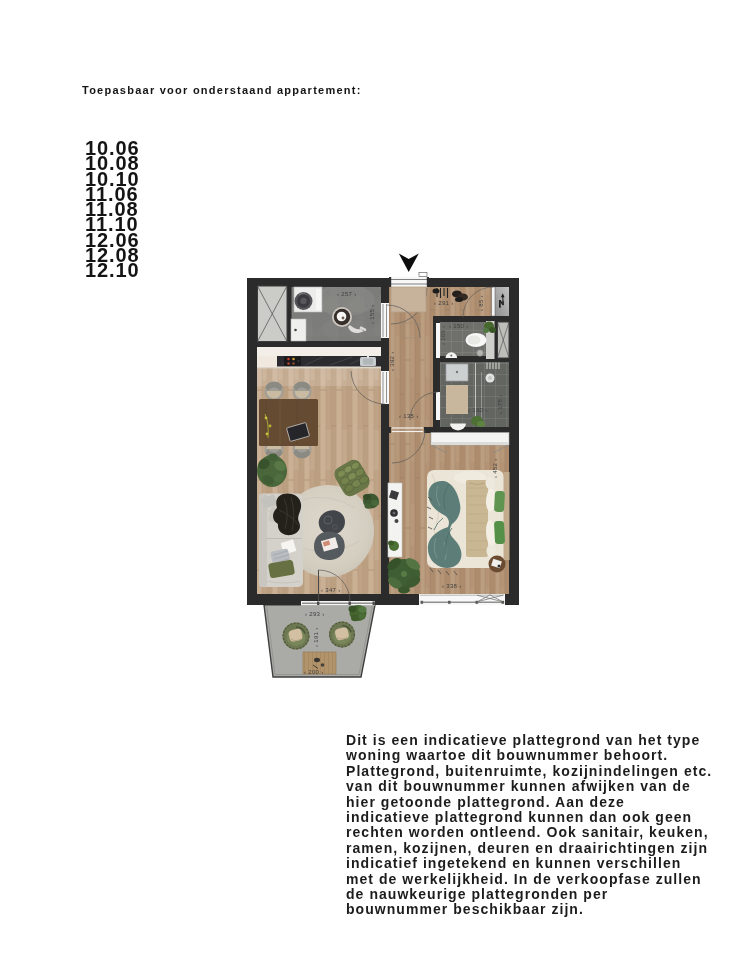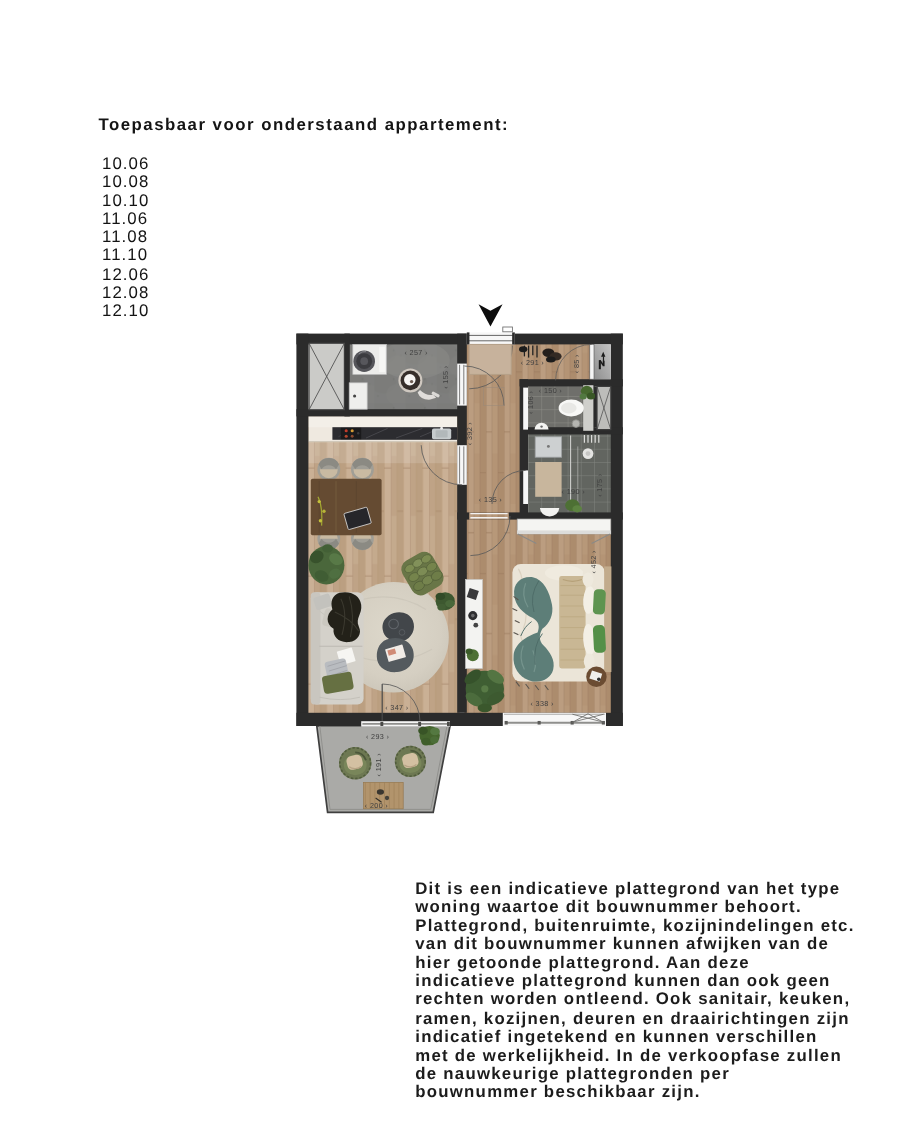--- a/index.html
+++ b/index.html
@@ -1,18 +1,18 @@
 <!DOCTYPE html>
 <html><head>
 <meta charset="utf-8">
 <style>
   html,body{margin:0;padding:0;background:#ffffff;}
   body{width:750px;height:957px;position:relative;font-family:"Liberation Sans",sans-serif;}
-  .hd{position:absolute;left:82px;top:95px;font-size:14px;font-weight:bold;letter-spacing:1.25px;color:#141414;}
-  .list{position:absolute;left:85px;top:129px;font-size:14px;font-weight:normal;letter-spacing:0.9px;color:#141414;line-height:15.3px;}
+  .hd{position:absolute;left:82px;top:84px;font-size:11px;font-weight:bold;letter-spacing:1.25px;color:#141414;}
+  .list{position:absolute;left:85px;top:141px;font-size:20px;font-weight:bold;letter-spacing:0.9px;color:#141414;line-height:15.3px;}
   .para{position:absolute;left:346px;top:733px;width:430px;font-size:14px;font-weight:bold;letter-spacing:1.05px;color:#1c1c1c;line-height:15.4px;}
 </style>
 </head>
 <body>
 
 <div class="hd">Toepasbaar voor onderstaand appartement:</div>
 
 <div class="list">10.06<br>10.08<br>10.10<br>11.06<br>11.08<br>11.10<br>12.06<br>12.08<br>12.10</div>
 
 <div class="para">Dit is een indicatieve plattegrond van het type<br>woning waartoe dit bouwnummer behoort.<br>Plattegrond, buitenruimte, kozijnindelingen etc.<br>van dit bouwnummer kunnen afwijken van de<br>hier getoonde plattegrond. Aan deze<br>indicatieve plattegrond kunnen dan ook geen<br>rechten worden ontleend. Ook sanitair, keuken,<br>ramen, kozijnen, deuren en draairichtingen zijn<br>indicatief ingetekend en kunnen verschillen<br>met de werkelijkheid. In de verkoopfase zullen<br>de nauwkeurige plattegronden per<br>bouwnummer beschikbaar zijn.</div>

